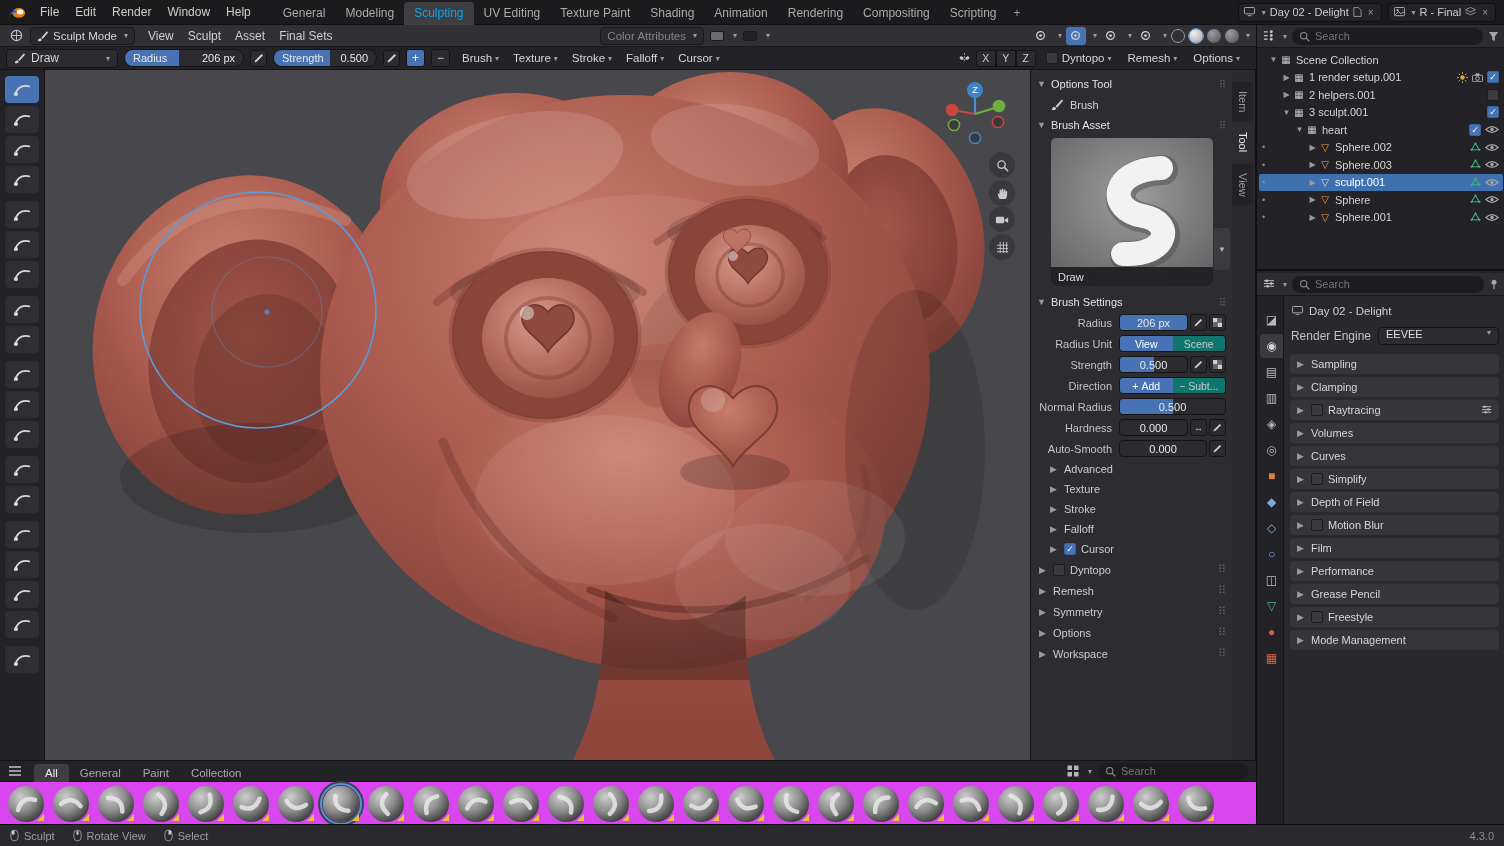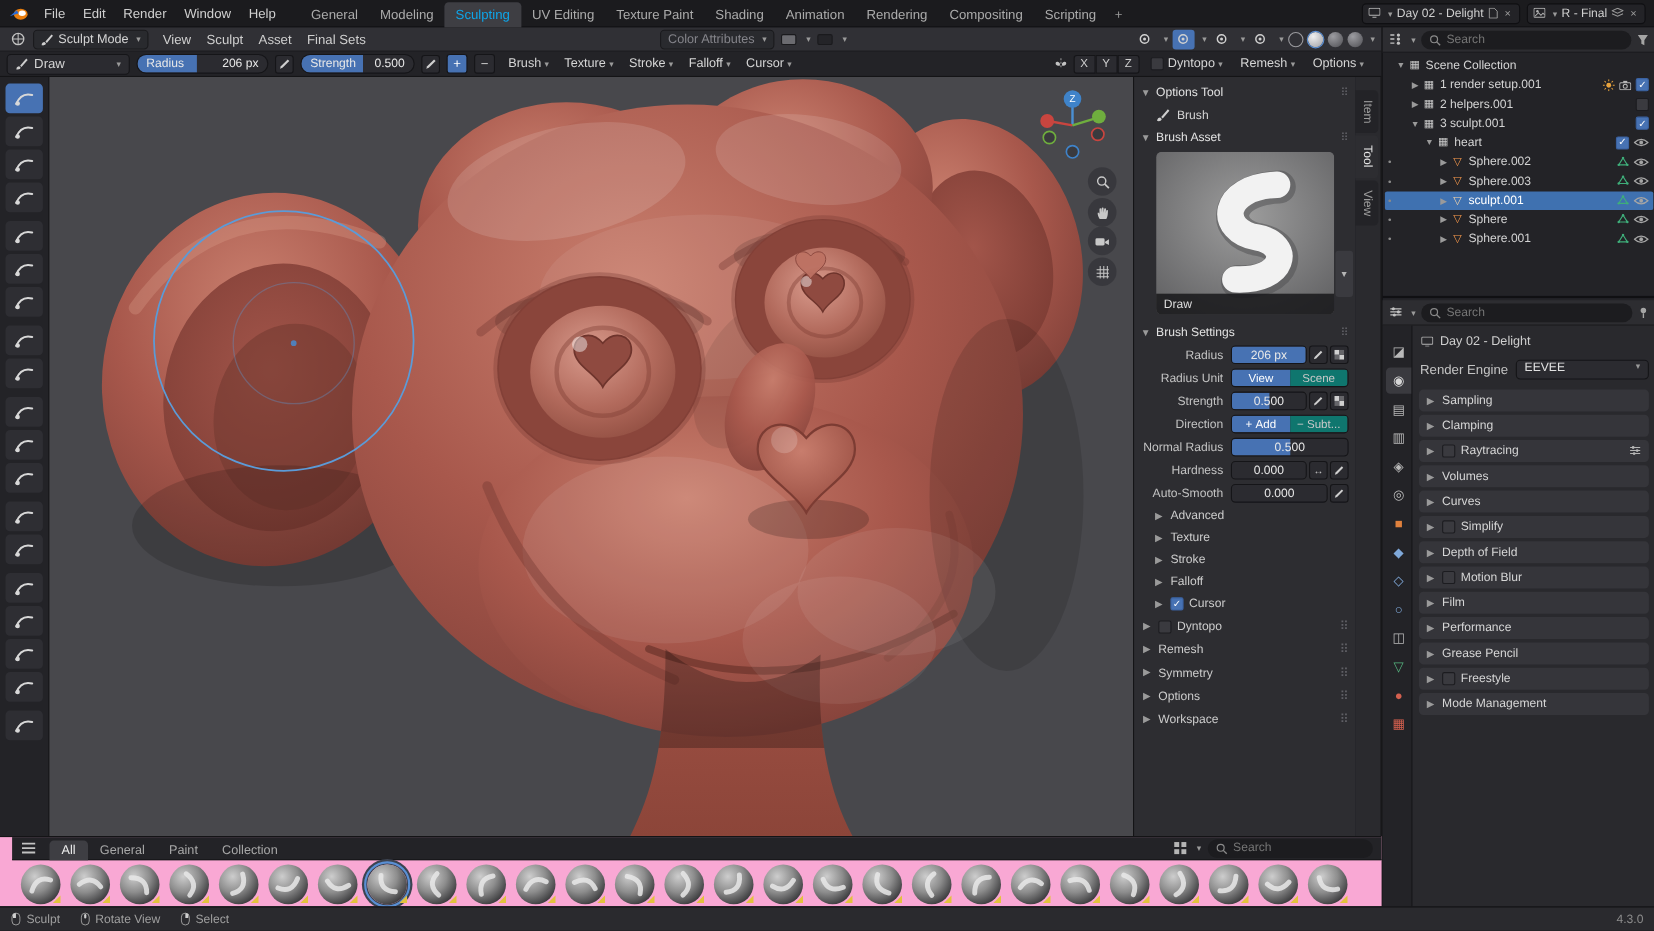--- a/index.html
+++ b/index.html
@@ -142,22 +142,22 @@
   .engine-row{display:flex;align-items:center;height:24px;margin:3px 0 6px;}
   .engine-row .plabel{flex:0 0 88px;}
   .engine-dd{flex:1;display:flex;align-items:flex-start;background:#2b2b30;border:1px solid #151518;
     border-radius:4px;height:18px;padding:0 7px;font-size:11px;color:#e0e0e0;}
   .psec{display:flex;align-items:center;gap:5px;height:20px;background:#35353a;border-radius:4px;
     margin:3px 0;padding:0 7px;color:#d6d6d6;font-size:11px;}
   .psec .arrow{color:#9a9a9a;font-size:9px;width:9px;}
   .psec .right{margin-left:auto;display:flex;align-items:center;}
 
   
-  #assetshelf{position:absolute;left:0;top:760px;width:1256px;height:64px;background:#f9a8d4;
-    border-top:1px solid #141416;padding-left:11px;}
+  #assetshelf{position:absolute;left:0;top:760px;width:1256px;height:64px;background:#d946ef;
+    border-top:1px solid #141416;}
   #shelf-head{display:flex;align-items:center;height:21px;background:#232327;padding:0 8px;gap:4px;
     border-bottom:1px solid #18181b;}
   #shelf-tabs{display:flex;align-items:flex-end;height:21px;margin-left:8px;}
   .shelf-tab{padding:3px 11px;color:#a8a8a8;font-size:11.5px;border-radius:4px 4px 0 0;}
   .shelf-tab.active{background:#3e3e43;color:#ececec;}
   #shelf-right{margin-left:auto;display:flex;align-items:center;gap:6px;}
   #shelf-right .search-pill{width:150px;flex:none;}
   #brush-strip{display:flex;align-items:center;gap:9px;height:43px;padding:0 8px;}
   .bthumb{position:relative;width:36px;height:36px;border-radius:50%;
     background:radial-gradient(circle at 35% 30%,#cdcdcd,#8d8d8d 42%,#3c3c3e 78%,#29292b);}

